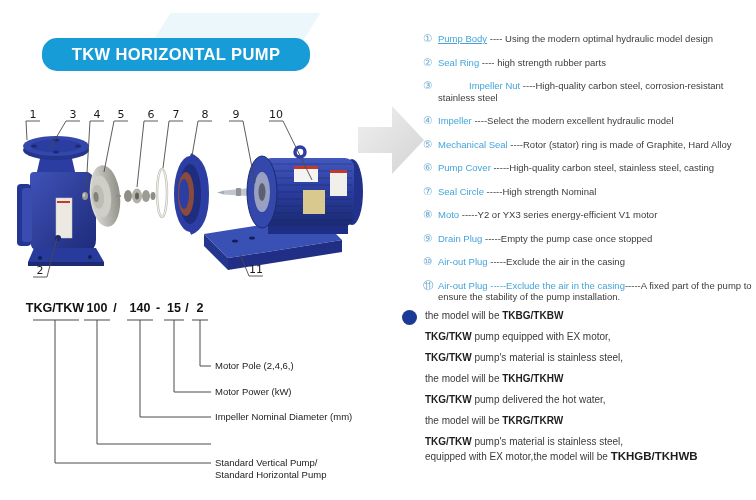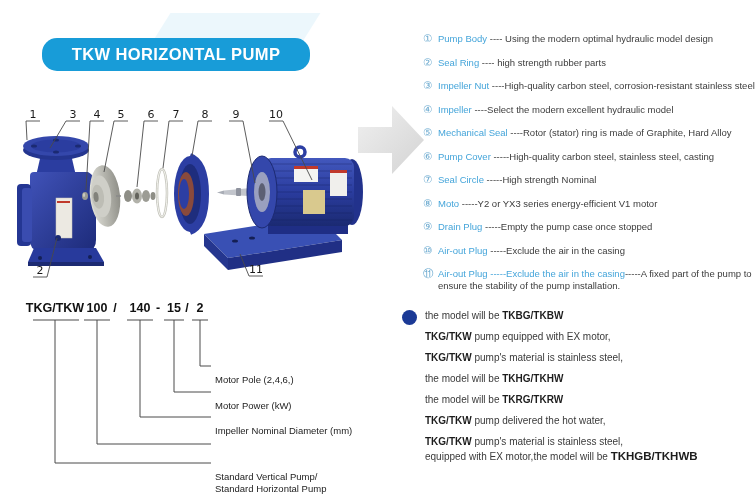--- a/index.html
+++ b/index.html
@@ -25,21 +25,21 @@
         font-size:9.5px;line-height:11.5px;}
   .pnum{flex:0 0 15px;font-size:10.5px;line-height:11px;}
   .ptext{flex:1;}
   .pdesc{color:#3c3c3c;}
 
   
   .model-svg{position:absolute;left:28px;top:296px;width:200px;height:185px;}
   .model-svg line{stroke:#4a4a4a;stroke-width:1;}
   .mtoken{position:absolute;top:301px;transform:translateX(-50%);
         font-weight:bold;font-size:12.5px;color:#111;white-space:nowrap;}
-  .mlabel{position:absolute;left:215px;font-size:9.5px;color:#222;white-space:nowrap;line-height:11px;margin-top:14px;}
+  .mlabel{position:absolute;left:215px;font-size:9.5px;color:#222;white-space:nowrap;line-height:11px;}
 
   
   .stmt-bullet{position:absolute;left:402px;top:310px;width:15px;height:15px;border-radius:50%;}
   .statements{position:absolute;left:425px;top:310px;width:330px;}
   .stmt-line{font-size:10px;line-height:12px;margin-bottom:9px;white-space:nowrap;}
   .stmt-line.tight{margin-bottom:2px;}
   .stmt-line b{color:#1d1d1d;}
   .stmt-line .big{font-size:11.5px;}
 </style>
 </head>
@@ -203,29 +203,29 @@
         <text x="40" y="274" data-name="part-number-2">2</text>
         <line x1="249" y1="276" x2="263" y2="276"></line>
         <line x1="249" y1="276" x2="240" y2="254"></line>
         <text x="256" y="273" data-name="part-number-11">11</text>
       </g>
   </svg>
 
   <div class="parts-list" data-name="parts-list">
       <div class="part-item" data-name="part-item-1">
         <span class="pnum" data-name="part-number-badge" style="color: rgb(106, 169, 207);">①</span>
-        <span class="ptext"><span class="pname" data-name="part-name" style="color: rgb(69, 165, 218);">Pump Body</span><span class="pdesc" data-name="part-description"> ---- Using the modern optimal hydraulic model design</span></span>
+        <span class="ptext"><span class="pname" data-name="part-name" style="color: rgb(69, 165, 218); text-decoration: underline;">Pump Body</span><span class="pdesc" data-name="part-description"> ---- Using the modern optimal hydraulic model design</span></span>
       </div>
       <div class="part-item" data-name="part-item-2">
         <span class="pnum" data-name="part-number-badge" style="color: rgb(106, 169, 207);">②</span>
         <span class="ptext"><span class="pname" data-name="part-name" style="color: rgb(69, 165, 218);">Seal Ring</span><span class="pdesc" data-name="part-description"> ---- high strength rubber parts</span></span>
       </div>
       <div class="part-item" data-name="part-item-3">
         <span class="pnum" data-name="part-number-badge" style="color: rgb(106, 169, 207);">③</span>
-        <span class="ptext"><span class="pname" data-name="part-name" style="color: rgb(69, 165, 218);">Impeller Nut</span><span class="pdesc" data-name="part-description"> ----High-quality carbon steel, corrosion-resistant stainless steel</span></span>
+        <span class="ptext"><span class="pname" data-name="part-name" style="color: rgb(69, 165, 218); margin-left: 31px;">Impeller Nut</span><span class="pdesc" data-name="part-description"> ----High-quality carbon steel, corrosion-resistant stainless steel</span></span>
       </div>
       <div class="part-item" data-name="part-item-4">
         <span class="pnum" data-name="part-number-badge" style="color: rgb(106, 169, 207);">④</span>
         <span class="ptext"><span class="pname" data-name="part-name" style="color: rgb(69, 165, 218);">Impeller</span><span class="pdesc" data-name="part-description"> ----Select the modern excellent hydraulic model</span></span>
       </div>
       <div class="part-item" data-name="part-item-5">
         <span class="pnum" data-name="part-number-badge" style="color: rgb(106, 169, 207);">⑤</span>
         <span class="ptext"><span class="pname" data-name="part-name" style="color: rgb(69, 165, 218);">Mechanical Seal</span><span class="pdesc" data-name="part-description"> ----Rotor (stator) ring is made of Graphite, Hard Alloy</span></span>
       </div>
       <div class="part-item" data-name="part-item-6">
@@ -285,19 +285,19 @@
   <span class="mlabel" style="top:411px" data-name="model-label-impeller-dia">Impeller Nominal Diameter (mm)</span>
   <span class="mlabel" style="top:457px" data-name="model-label-standard-vert">Standard Vertical Pump/</span>
   <span class="mlabel" style="top:469px" data-name="model-label-standard-horiz">Standard  Horizontal Pump</span>
 
   <div class="stmt-bullet" data-name="bullet-icon" style="background:#1b3a96;"></div>
   <div class="statements" data-name="model-statements">
       <div class="stmt-line" data-name="statement-line-2"><span data-name="statement-text">the model will be </span><b data-name="model-code-text">TKBG/TKBW</b></div>
       <div class="stmt-line" data-name="statement-line-1"><b data-name="model-code-text">TKG/TKW </b><span data-name="statement-text">pump equipped with EX motor,</span></div>
       <div class="stmt-line" data-name="statement-line-3"><b data-name="model-code-text">TKG/TKW </b><span data-name="statement-text">pump's material is stainless steel,</span></div>
       <div class="stmt-line" data-name="statement-line-4"><span data-name="statement-text">the model will be </span><b data-name="model-code-text">TKHG/TKHW</b></div>
+      <div class="stmt-line" data-name="statement-line-5"><b data-name="model-code-text">TKG/TKW </b><span data-name="statement-text">pump delivered the hot water,</span></div>
       <div class="stmt-line" data-name="statement-line-6"><span data-name="statement-text">the model will be </span><b data-name="model-code-text">TKRG/TKRW</b></div>
-      <div class="stmt-line" data-name="statement-line-5"><b data-name="model-code-text">TKG/TKW </b><span data-name="statement-text">pump delivered the hot water,</span></div>
       <div class="stmt-line tight" data-name="statement-line-7"><b data-name="model-code-text">TKG/TKW </b><span data-name="statement-text">pump's material is stainless steel,</span></div>
       <div class="stmt-line" data-name="statement-line-8"><span data-name="statement-text">equipped with EX motor,</span><span data-name="statement-text">the model will be </span><b class="big" data-name="model-code-text">TKHGB/TKHWB</b></div>
     </div>
 
 </div>
 
 </body></html>

